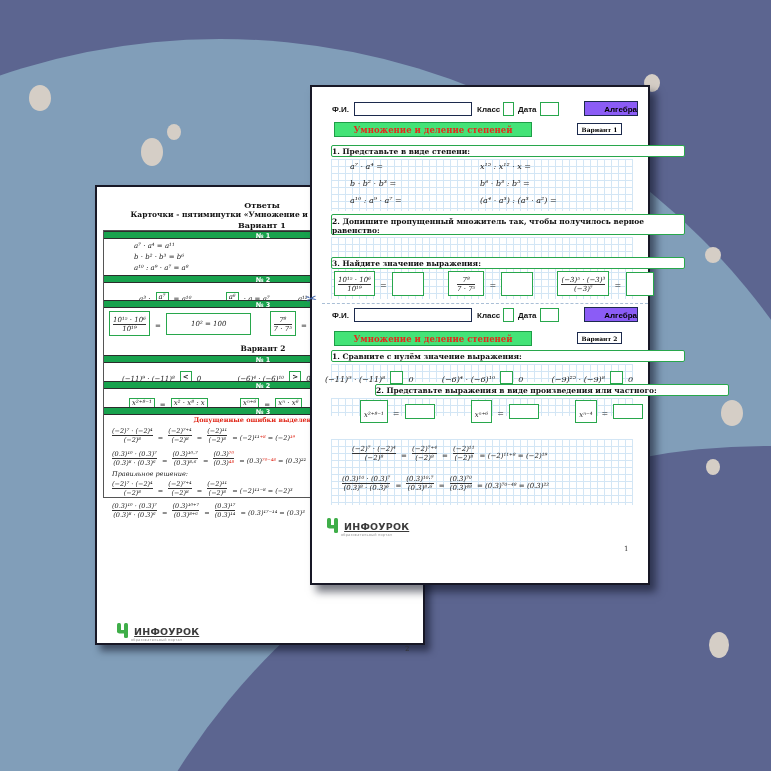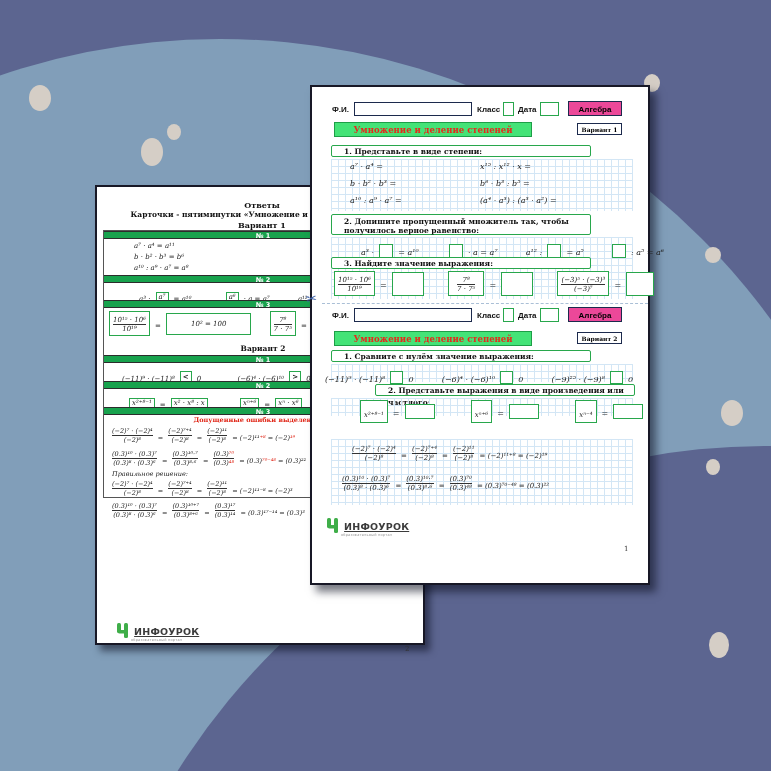--- a/index.html
+++ b/index.html
@@ -5,25 +5,25 @@
   html,body{margin:0;padding:0;width:771px;height:771px;overflow:hidden;background:#5c6590;}
   #stage{position:relative;width:771px;height:771px;font-family:"DejaVu Serif",serif;}
   #bg{position:absolute;left:0;top:0;z-index:1;}
   .page{position:absolute;background:#fff;border:2px solid #181826;box-sizing:border-box;}
   #answers-page{left:95px;top:185px;width:330px;height:460px;z-index:10;box-shadow:5px 6px 7px rgba(10,12,30,.55);}
   #worksheet-page{left:310px;top:85px;width:340px;height:500px;z-index:20;box-shadow:6px 7px 8px rgba(10,12,30,.55);}
   .abs{position:absolute;box-sizing:border-box;}
   .lbl{font:bold 8px "Liberation Sans",sans-serif;color:#111;}
   .inpbox{border:1.2px solid #1c2a4d;background:#fff;}
   .greenb{border:1.2px solid #28a74c;background:#fff;}
-  .darkb{border:1.2px solid #1c2a4d;background:#ec4899;text-align:center;font:bold 8px "Liberation Sans",sans-serif;}
+  .darkb{border:1.2px solid #1c2a4d;background:#8b5cf6;text-align:right;font:bold 8px "Liberation Sans",sans-serif;margin-left:16px;}
   .banner{background:#44e377;border:1px solid #1d9e47;color:#e8261b;font:bold 8.5px "DejaVu Serif",serif;text-align:center;}
   .varbox{border:1.2px solid #1c2a4d;background:#fff;text-align:center;font:bold 6px "DejaVu Serif",serif;}
-  .secbox{left:19px;width:260px;border:1.5px solid #28a74c;border-radius:2px;background:#fff;
-          font:bold 7.5px "DejaVu Serif",serif;color:#111;padding-left:12px;}
+  .secbox{left:19px;width:354px;border:1.5px solid #28a74c;border-radius:2px;background:#fff;
+          font:bold 7.5px "DejaVu Serif",serif;color:#111;}
   .grid{background-image:linear-gradient(#d3e6f5 1px,transparent 1px),linear-gradient(90deg,#d3e6f5 1px,transparent 1px);
         background-size:7px 7px;}
   .math{font:italic 8px "DejaVu Serif",serif;color:#222;white-space:nowrap;}
   .math7{font:italic 7px "DejaVu Serif",serif;color:#222;white-space:nowrap;}
   .math65{font:italic 6.5px "DejaVu Serif",serif;color:#222;white-space:nowrap;}
   .sq{display:inline-block;width:12px;height:12px;border:1.2px solid #28a74c;background:#fff;vertical-align:middle;}
   .sq-s{display:inline-block;width:11px;height:11px;border:1.2px solid #28a74c;background:#fff;vertical-align:middle;}
   .ebox{display:inline-block;border:1.2px solid #28a74c;background:#fff;vertical-align:middle;}
   .gwrap{display:inline-block;border:1.2px solid #28a74c;background:#fff;padding:2px 3px;vertical-align:middle;}
   .frac{display:inline-block;vertical-align:middle;text-align:center;}
@@ -223,35 +223,20 @@
       <div class="abs math" style="left:19px;top:37px;">a¹⁰ : a⁹ · a⁷ =</div>
       <div class="abs math" style="left:149px;top:3px;">x¹⁵ : x¹² · x =</div>
       <div class="abs math" style="left:149px;top:20px;">b⁸ · b³ : b⁵ =</div>
       <div class="abs math" style="left:149px;top:37px;">(a⁴ · a³) : (a³ · a²) =</div>
     </div>
 
     <div class="abs secbox" style="top:127px;height:21px;line-height:9px;padding-top:2px;">2.  Допишите пропущенный множитель так, чтобы получилось верное равенство:</div>
 
     <div class="abs grid" style="left:19px;top:150px;width:302px;height:62px;"></div>
 
-    <div class="abs row" style="left:49px;top:153px;z-index:2;">
-      <span class="math">a³ ·</span>
-      <span class="sq"></span>
-      <span class="math">= a¹⁰</span>
-      <span style="display:inline-block;width:20px;"></span>
-      <span class="sq"></span>
-      <span class="math">· a = a⁷</span>
-      <span style="display:inline-block;width:18px;"></span>
-      <span class="math">a¹² :</span>
-      <span class="sq"></span>
-      <span class="math">= a⁵</span>
-      <span style="display:inline-block;width:18px;"></span>
-      <span class="sq"></span>
-      <span class="math">: a⁵ = a⁶</span>
-    </div>
 
     <div class="abs secbox" style="top:170px;height:12px;line-height:12px;z-index:2;">3.  Найдите значение выражения:</div>
 
     <div class="abs row" style="left:22px;top:184px;height:28px;z-index:2;">
       <span class="gwrap"><span class="frac math7">
         <span>10¹⁵ · 10⁶</span>
         <span class="den">10¹⁹</span></span></span>
       <span class="math">=</span>
       <span class="ebox" style="width:30px;height:22px;"></span>
       <span style="display:inline-block;width:14px;"></span>

